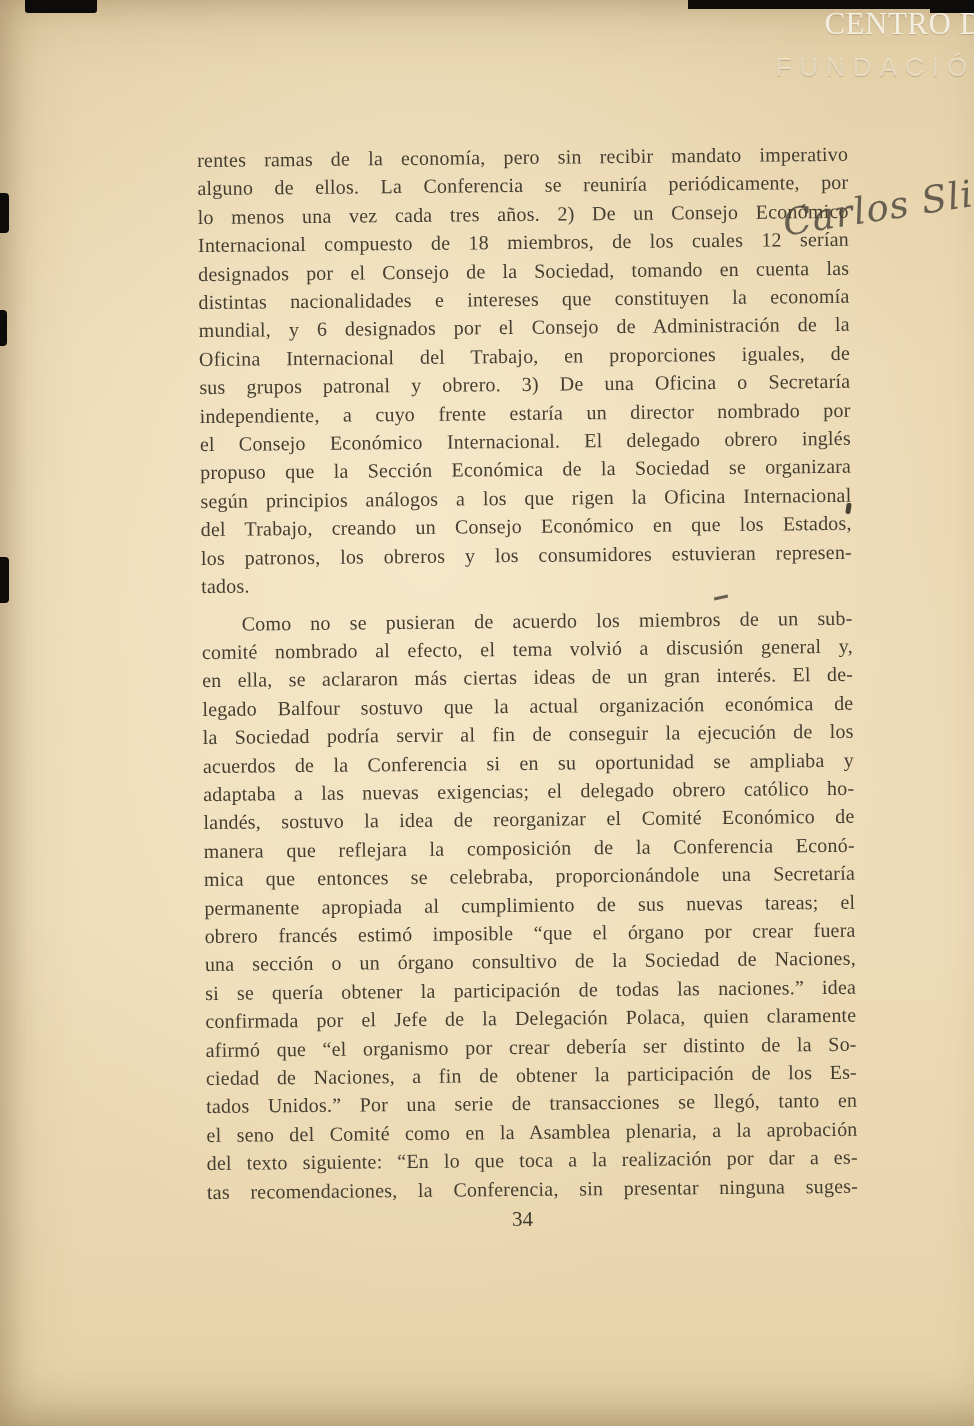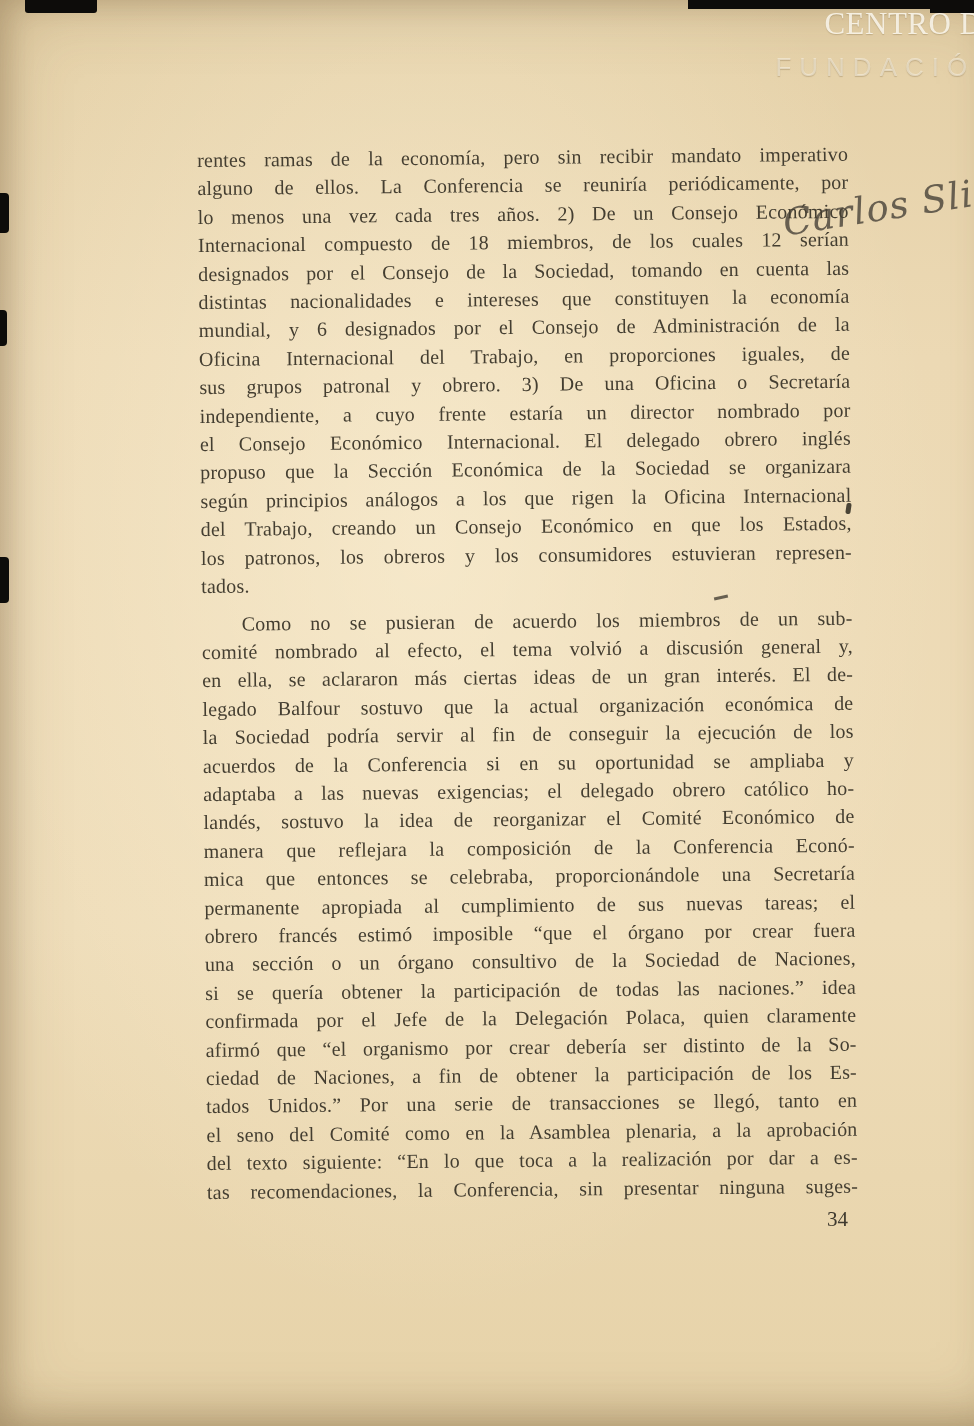--- a/index.html
+++ b/index.html
@@ -35,21 +35,21 @@
   .paragraph + .paragraph { margin-top: 9px; }
   .line { text-align: justify; text-align-last: justify; }
   .line.flush { text-align-last: left; }
   .line.indent { padding-left: 40px; }
 
   .page-number {
     position: absolute;
     left: 197px;
     width: 651px;
     top: 1207px;
-    text-align: right;
+    text-align: center;
     font-size: 21px;
     color: #3f3a2f;
   }
 
   
   .watermark {
     position: absolute;
     top: 4px;
     right: 12px;
     text-align: right;

